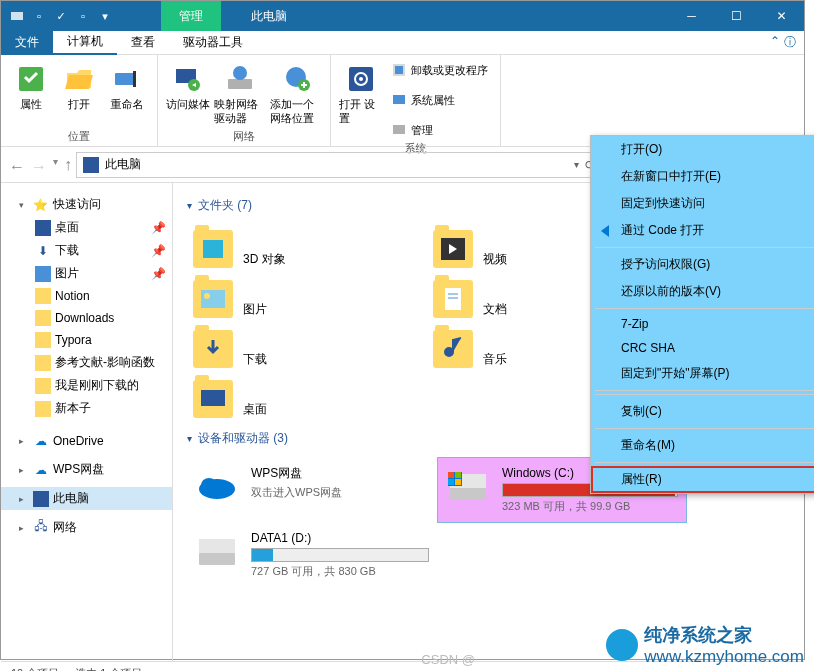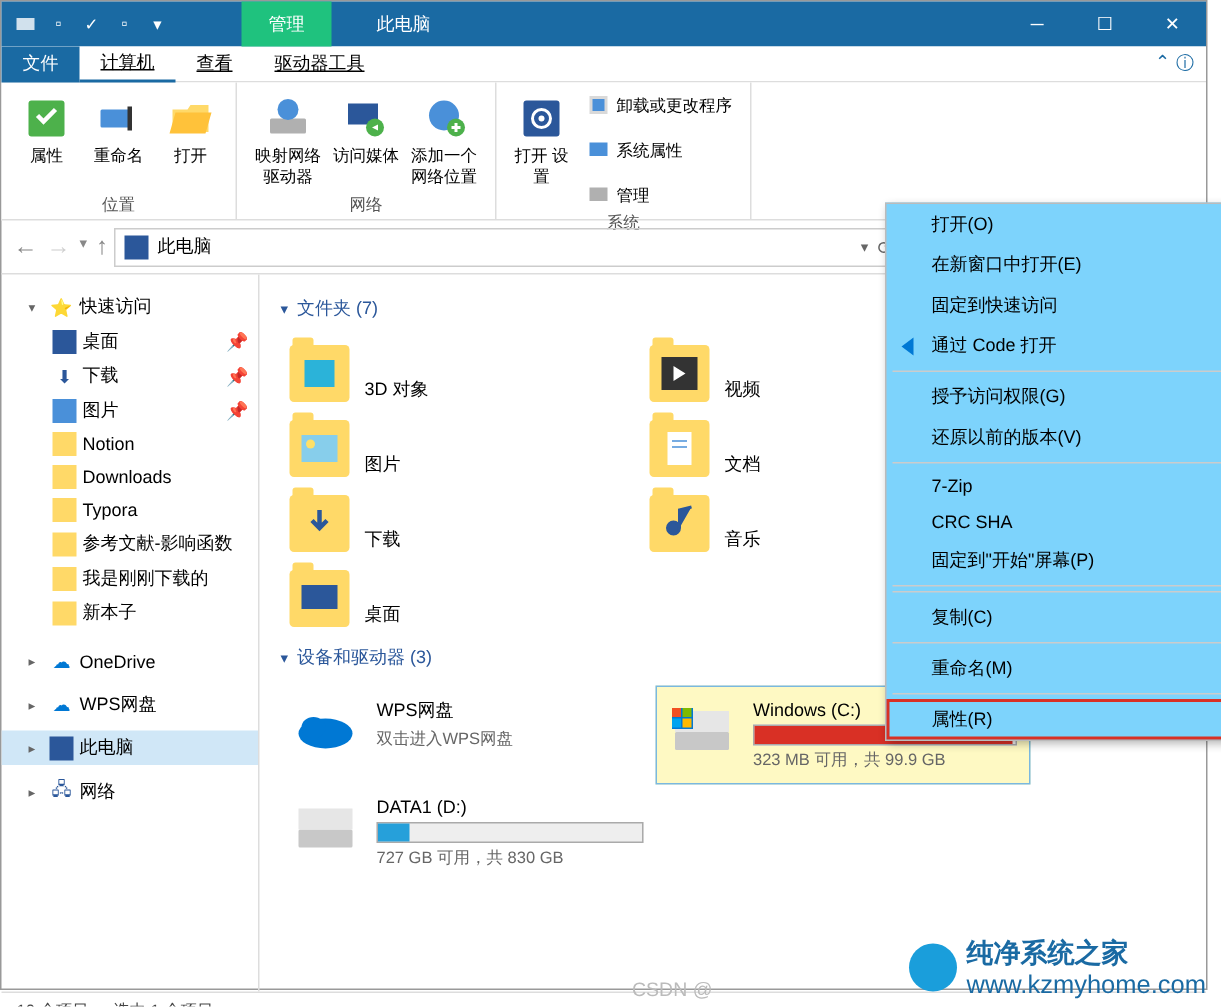--- a/index.html
+++ b/index.html
@@ -7,30 +7,30 @@
 .window { width: 805px; height: 660px; border: 1px solid #999; position: relative; background: #fff; }
 .titlebar { height: 30px; background: #1a6aa3; display: flex; align-items: center; color: #fff; }
 .titlebar .qat { display: flex; align-items: center; gap: 6px; padding: 0 8px; }
 .titlebar .qat-icon { width: 16px; height: 16px; display: flex; align-items: center; justify-content: center; font-size: 11px; }
 .titlebar .tab-manage { background: #1fc27e; padding: 0 18px; height: 30px; display: flex; align-items: center; margin-left: 40px; }
 .titlebar .title-text { margin-left: 30px; flex: 1; }
 .titlebar .win-controls { display: flex; }
 .titlebar .win-btn { width: 45px; height: 30px; display: flex; align-items: center; justify-content: center; color: #fff; font-size: 12px; }
 .tabs { height: 24px; background: #fff; display: flex; align-items: center; border-bottom: 1px solid #ddd; }
 .tabs .file-tab { background: #1a6aa3; color: #fff; padding: 4px 14px; height: 24px; display: flex; align-items: center; }
-.tabs .tab { padding: 4px 14px; height: 24px; display: flex; align-items: center; text-decoration: underline; }
+.tabs .tab { padding: 4px 14px; height: 24px; display: flex; align-items: center; }
 .tabs .tab.active { border-bottom: 2px solid #1a6aa3; }
 .tabs .tab-right { margin-left: auto; display: flex; gap: 4px; padding-right: 8px; }
 .ribbon { height: 92px; background: #fff; display: flex; border-bottom: 1px solid #ddd; }
 .ribbon-group { border-right: 1px solid #ddd; padding: 4px 8px 2px; display: flex; flex-direction: column; }
 .ribbon-group .items { display: flex; gap: 4px; flex: 1; }
 .ribbon-group .group-label { text-align: center; font-size: 11px; color: #555; padding-top: 2px; }
 .ribbon-btn { display: flex; flex-direction: column; align-items: center; justify-content: flex-start; width: 44px; padding-top: 4px; }
 .ribbon-btn .icon { width: 32px; height: 32px; display: flex; align-items: center; justify-content: center; }
-.ribbon-btn .lbl { font-size: 11px; text-align: center; margin-top: 2px; line-height: 1.3; }
+.ribbon-btn .lbl { font-size: 11px; margin-top: 2px; line-height: 1.3; }
 .ribbon-small-list { display: flex; flex-direction: column; gap: 12px; padding-top: 2px; }
 .ribbon-small { display: flex; align-items: center; gap: 4px; font-size: 11px; padding: 1px 4px; }
 .ribbon-small .icon { width: 16px; height: 16px; }
 .addrbar { height: 36px; display: flex; align-items: center; padding: 4px 8px; gap: 4px; border-bottom: 1px solid #ddd; }
 .nav-arrows { display: flex; gap: 6px; color: #888; }
 .nav-arrows span { font-size: 16px; }
 .address-field { flex: 1; border: 1px solid #ccc; height: 26px; display: flex; align-items: center; padding: 0 6px; gap: 6px; }
 .address-field .icon { width: 16px; height: 16px; background: #2b579a; }
 .search-field { width: 190px; border: 1px solid #ccc; height: 26px; display: flex; align-items: center; padding: 0 6px; color: #888; }
 .main { display: flex; height: 478px; }
@@ -42,21 +42,21 @@
 .sb-item.selected { background: #d0e7f7; }
 .content { flex: 1; padding: 8px 14px; overflow-y: auto; position: relative; }
 .section-header { display: flex; align-items: center; gap: 6px; margin: 6px 0 10px; color: #2b579a; }
 .section-header .chev { font-size: 10px; }
 .folder-grid { display: flex; flex-wrap: wrap; }
 .folder-item { width: 240px; display: flex; align-items: flex-end; gap: 10px; padding: 6px; }
 .folder-item .icon { width: 40px; height: 38px; background: #ffd968; border-radius: 3px; position: relative; }
 .folder-item .icon::before { content: ''; position: absolute; top: -5px; left: 2px; width: 14px; height: 6px; background: #ffd968; border-radius: 2px 2px 0 0; }
 .drive-grid { display: flex; flex-wrap: wrap; gap: 0; }
 .drive-item { width: 250px; display: flex; gap: 12px; padding: 8px; }
-.drive-item.selected { background: #fef9c3; border: 1px solid #7ab8e0; }
+.drive-item.selected { background: #f0abfc; border: 1px solid #7ab8e0; }
 .drive-item .icon { width: 44px; height: 40px; display: flex; align-items: center; justify-content: center; }
 .drive-info { flex: 1; }
 .drive-name { font-size: 12px; margin-bottom: 3px; }
 .drive-bar { height: 14px; border: 1px solid #aaa; background: #eee; position: relative; margin-bottom: 2px; }
 .drive-bar-fill { height: 100%; background: #26a0da; }
 .drive-bar-fill.red { background: #d93025; }
 .drive-sub { font-size: 11px; color: #666; }
 .statusbar { height: 24px; border-top: 1px solid #ddd; display: flex; align-items: center; padding: 0 10px; gap: 16px; font-size: 11px; color: #444; }
 .context-menu { position: absolute; top: 135px; left: 590px; width: 248px; background: #7dd3fc; border: 1px solid #bbb; box-shadow: 2px 2px 6px rgba(0,0,0,.3); z-index: 100; }
 .cm-item { display: flex; align-items: center; padding: 5px 26px 5px 30px; font-size: 12px; position: relative; }
@@ -118,59 +118,59 @@
               <svg viewBox="0 0 32 32">
                 <rect x="4" y="4" width="24" height="24" fill="#4db14b" rx="2"></rect>
                 <path d="M10 14l4 4 8-8" stroke="#fff" stroke-width="3" fill="none"></path>
               </svg>
             </div>
             <div class="lbl">属性</div>
           </div>
         <div class="ribbon-btn">
             <div class="icon">
               <svg viewBox="0 0 32 32">
+                <path d="M4 10h10l2-3h12v18H4z" fill="#ffd968"></path>
+                <path d="M6 12h24l-4 14H2z" fill="#ffc23a"></path>
+              </svg>
+            </div>
+            <div class="lbl">打开</div>
+          </div>
+        <div class="ribbon-btn">
+            <div class="icon">
+              <svg viewBox="0 0 32 32">
                 <rect x="4" y="10" width="20" height="12" fill="#4a90d9" rx="1"></rect>
                 <rect x="22" y="8" width="3" height="16" fill="#333"></rect>
               </svg>
             </div>
             <div class="lbl">重命名</div>
           </div>
-        <div class="ribbon-btn">
-            <div class="icon">
-              <svg viewBox="0 0 32 32">
-                <path d="M4 10h10l2-3h12v18H4z" fill="#ffd968"></path>
-                <path d="M6 12h24l-4 14H2z" fill="#ffc23a"></path>
-              </svg>
-            </div>
-            <div class="lbl">打开</div>
-          </div>
       </div>
       <div class="group-label">位置</div>
     </div>
     <div class="ribbon-group">
       <div class="items">
-        <div class="ribbon-btn" style="width:52px">
-            <div class="icon">
-              <svg viewBox="0 0 32 32">
-                <rect x="4" y="16" width="24" height="10" fill="#b0b0b0" rx="1"></rect>
-                <circle cx="16" cy="10" r="7" fill="#4a90d9"></circle>
-              </svg>
-            </div>
-            <div class="lbl">映射网络
-驱动器</div>
-          </div>
         <div class="ribbon-btn">
             <div class="icon">
               <svg viewBox="0 0 32 32">
                 <rect x="4" y="6" width="20" height="14" fill="#2b579a"></rect>
                 <circle cx="22" cy="22" r="6" fill="#4db14b"></circle>
                 <path d="M20 22l4-2v4z" fill="#fff"></path>
               </svg>
             </div>
             <div class="lbl">访问媒体</div>
+          </div>
+        <div class="ribbon-btn" style="width:52px">
+            <div class="icon">
+              <svg viewBox="0 0 32 32">
+                <rect x="4" y="16" width="24" height="10" fill="#b0b0b0" rx="1"></rect>
+                <circle cx="16" cy="10" r="7" fill="#4a90d9"></circle>
+              </svg>
+            </div>
+            <div class="lbl">映射网络
+驱动器</div>
           </div>
         <div class="ribbon-btn" style="width:52px">
             <div class="icon">
               <svg viewBox="0 0 32 32">
                 <circle cx="16" cy="14" r="10" fill="#4a90d9"></circle>
                 <circle cx="24" cy="22" r="6" fill="#4db14b"></circle>
                 <path d="M24 19v6M21 22h6" stroke="#fff" stroke-width="2"></path>
               </svg>
             </div>
             <div class="lbl">添加一个

